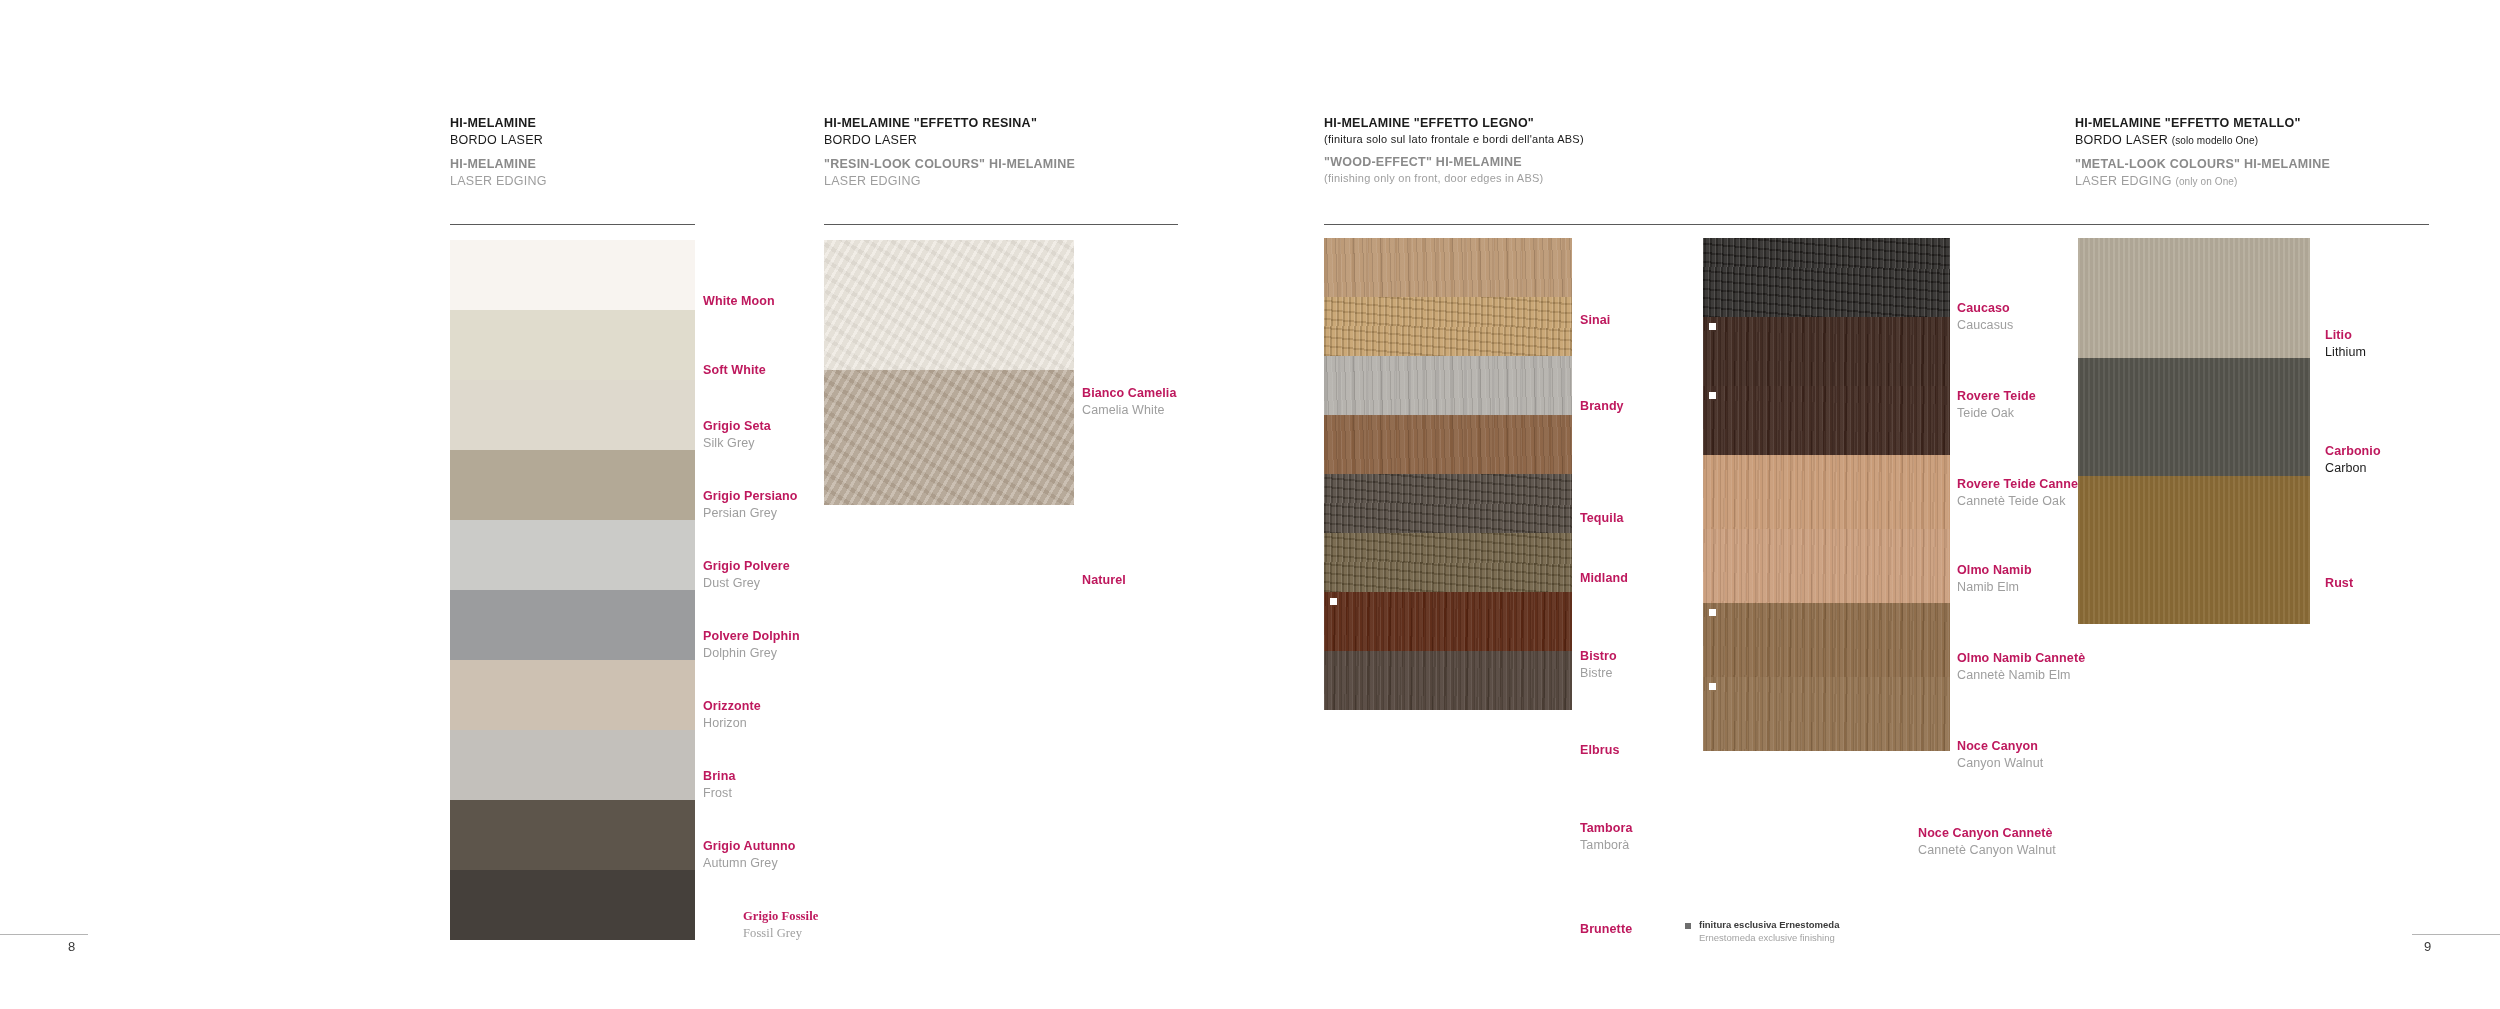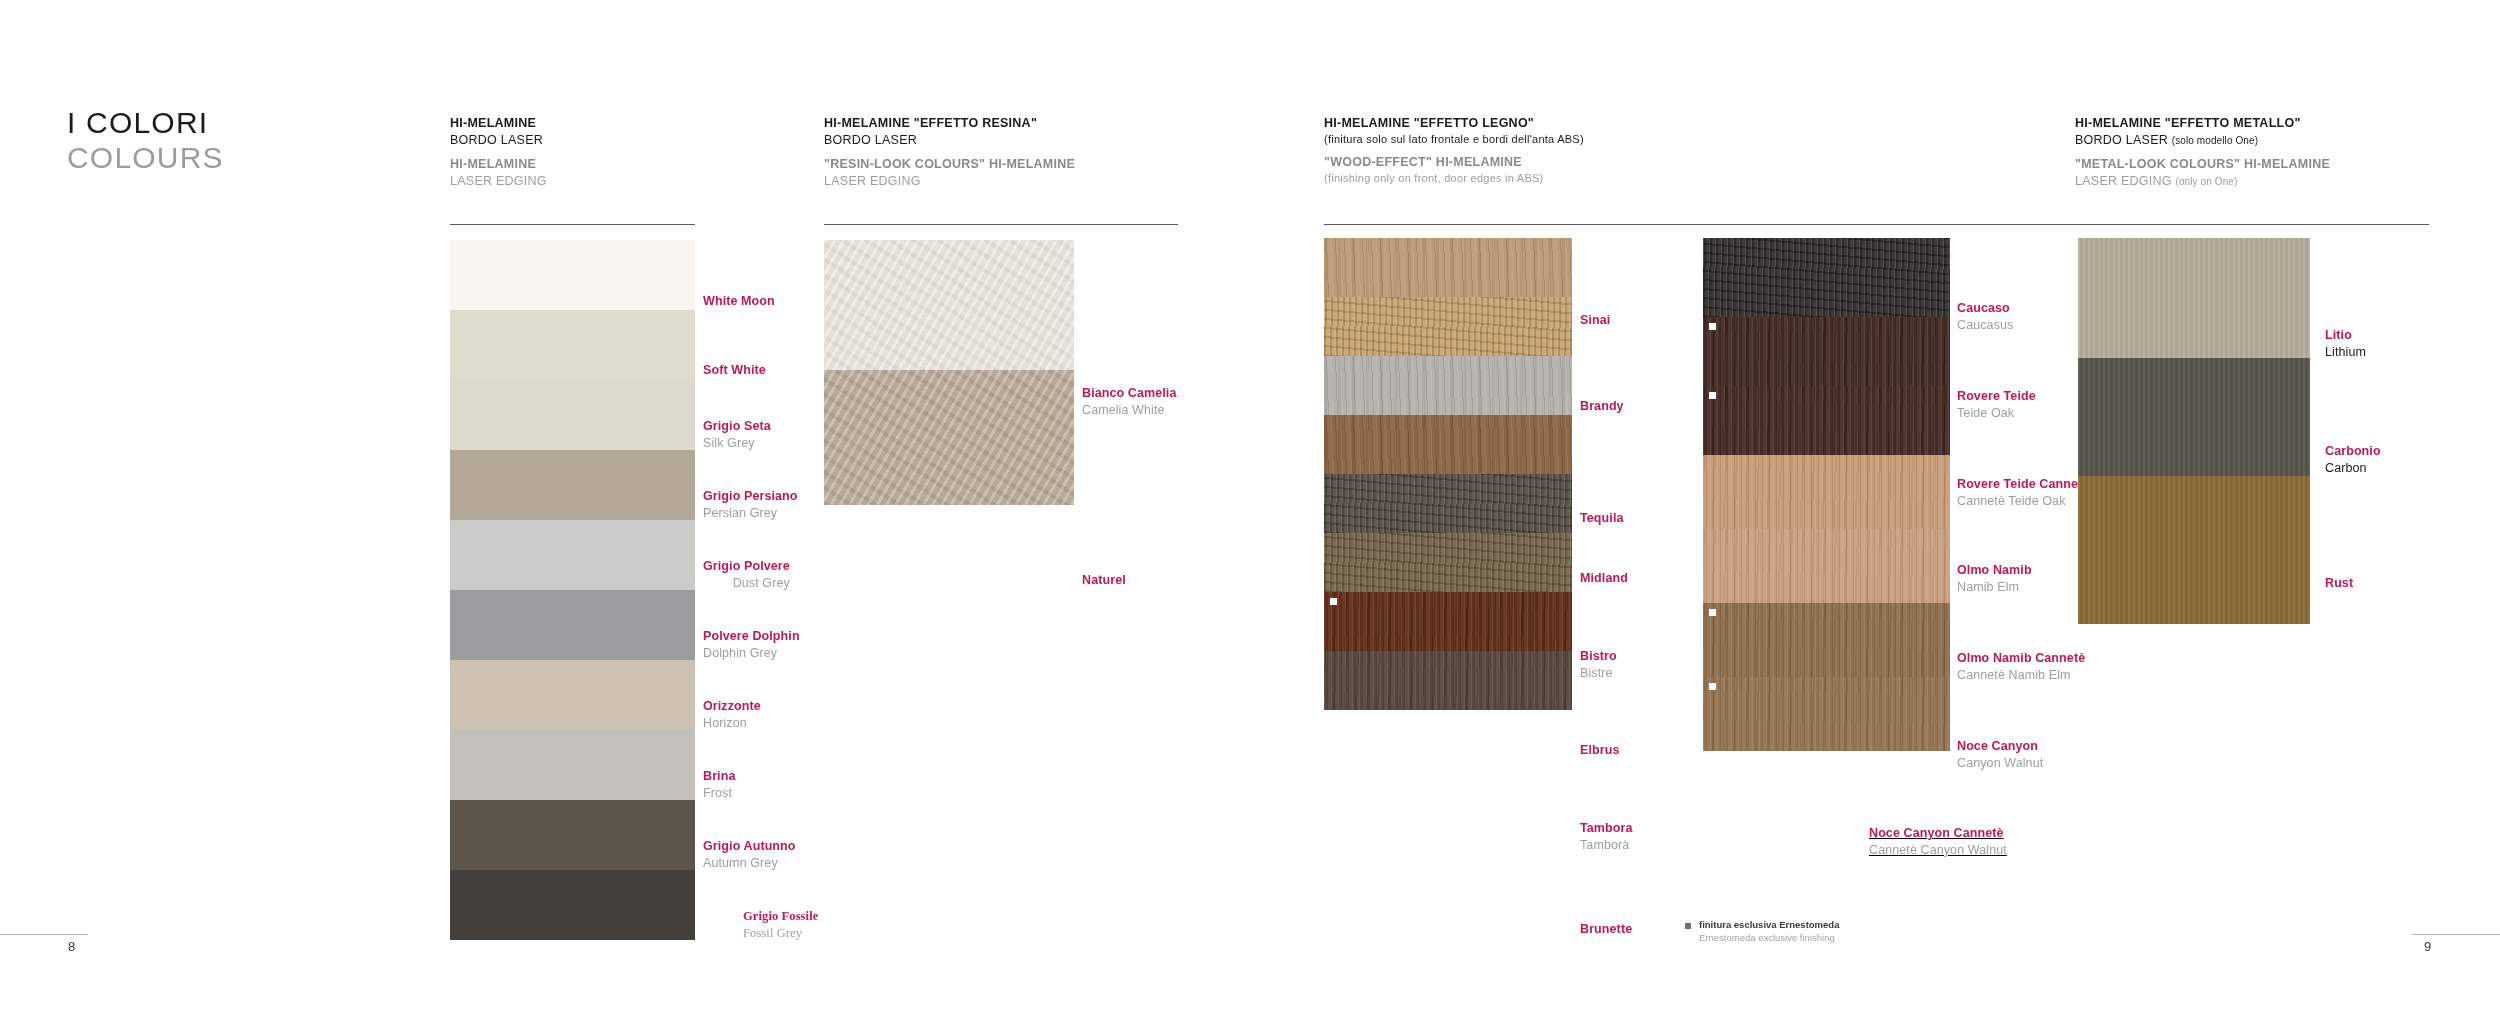--- a/index.html
+++ b/index.html
@@ -101,24 +101,20 @@
         rgba(0,0,0,.03) 0px, rgba(0,0,0,.03) 4px,
         rgba(255,255,255,.10) 4px, rgba(255,255,255,.10) 13px);
   }
   .flat{background-image:none;}
 </style>
 </head>
 <body>
 
 <div class="page">
 
-  <div class="title-block">
-    <div class="title-it">I COLORI</div>
-    <div class="title-en">COLOURS</div>
-  </div>
 
   <div class="col-head" style="left:450px;top:115px;">
     <div class="hd-l1">HI-MELAMINE</div>
     <div class="hd-l2"><span>BORDO LASER</span><span class="hd-small"></span></div>
     <div class="hd-l3">HI-MELAMINE</div>
     <div class="hd-l4"><span>LASER EDGING</span><span class="hd-small"></span></div>
   </div>
   <div class="hd-rule" style="left:450px;top:224px;width:245px;"></div>
 
   <div class="col-head" style="left:824px;top:115px;">
@@ -166,21 +162,21 @@
     <div class="en"></div>
   </div>
   <div class="lbl" style="left:703px;top:418px;">
     <div class="it">Grigio Seta</div>
     <div class="en">Silk Grey</div>
   </div>
   <div class="lbl" style="left:703px;top:488px;">
     <div class="it">Grigio Persiano</div>
     <div class="en">Persian Grey</div>
   </div>
-  <div class="lbl" style="left:703px;top:558px;text-align:right;">
+  <div class="lbl" style="left:703px;top:558px;">
     <div class="it">Grigio Polvere</div>
     <div class="en">Dust Grey</div>
   </div>
   <div class="lbl" style="left:703px;top:628px;">
     <div class="it">Polvere Dolphin</div>
     <div class="en">Dolphin Grey</div>
   </div>
   <div class="lbl" style="left:703px;top:698px;">
     <div class="it">Orizzonte</div>
     <div class="en">Horizon</div>
@@ -292,21 +288,21 @@
     <div class="en">Namib Elm</div>
   </div>
   <div class="lbl" style="left:1957px;top:650px;">
     <div class="it">Olmo Namib Cannetè</div>
     <div class="en">Cannetè Namib Elm</div>
   </div>
   <div class="lbl" style="left:1957px;top:738px;">
     <div class="it">Noce Canyon</div>
     <div class="en">Canyon Walnut</div>
   </div>
-  <div class="lbl" style="left:1869px;top:825px;text-decoration:underline;">
+  <div class="lbl" style="left:1918px;top:825px;">
     <div class="it">Noce Canyon Cannetè</div>
     <div class="en">Cannetè Canyon Walnut</div>
   </div>
 
   <div class="swatch-col" style="left:2078px;top:238px;width:232px;">
     <div class="swatch grain-soft" style="height:120px;background-color:#b5ac9b;"></div>
     <div class="swatch grain-soft" style="height:118px;background-color:#55544d;"></div>
     <div class="swatch grain-soft" style="height:148px;background-color:#8a6b36;"></div>
   </div>
 

